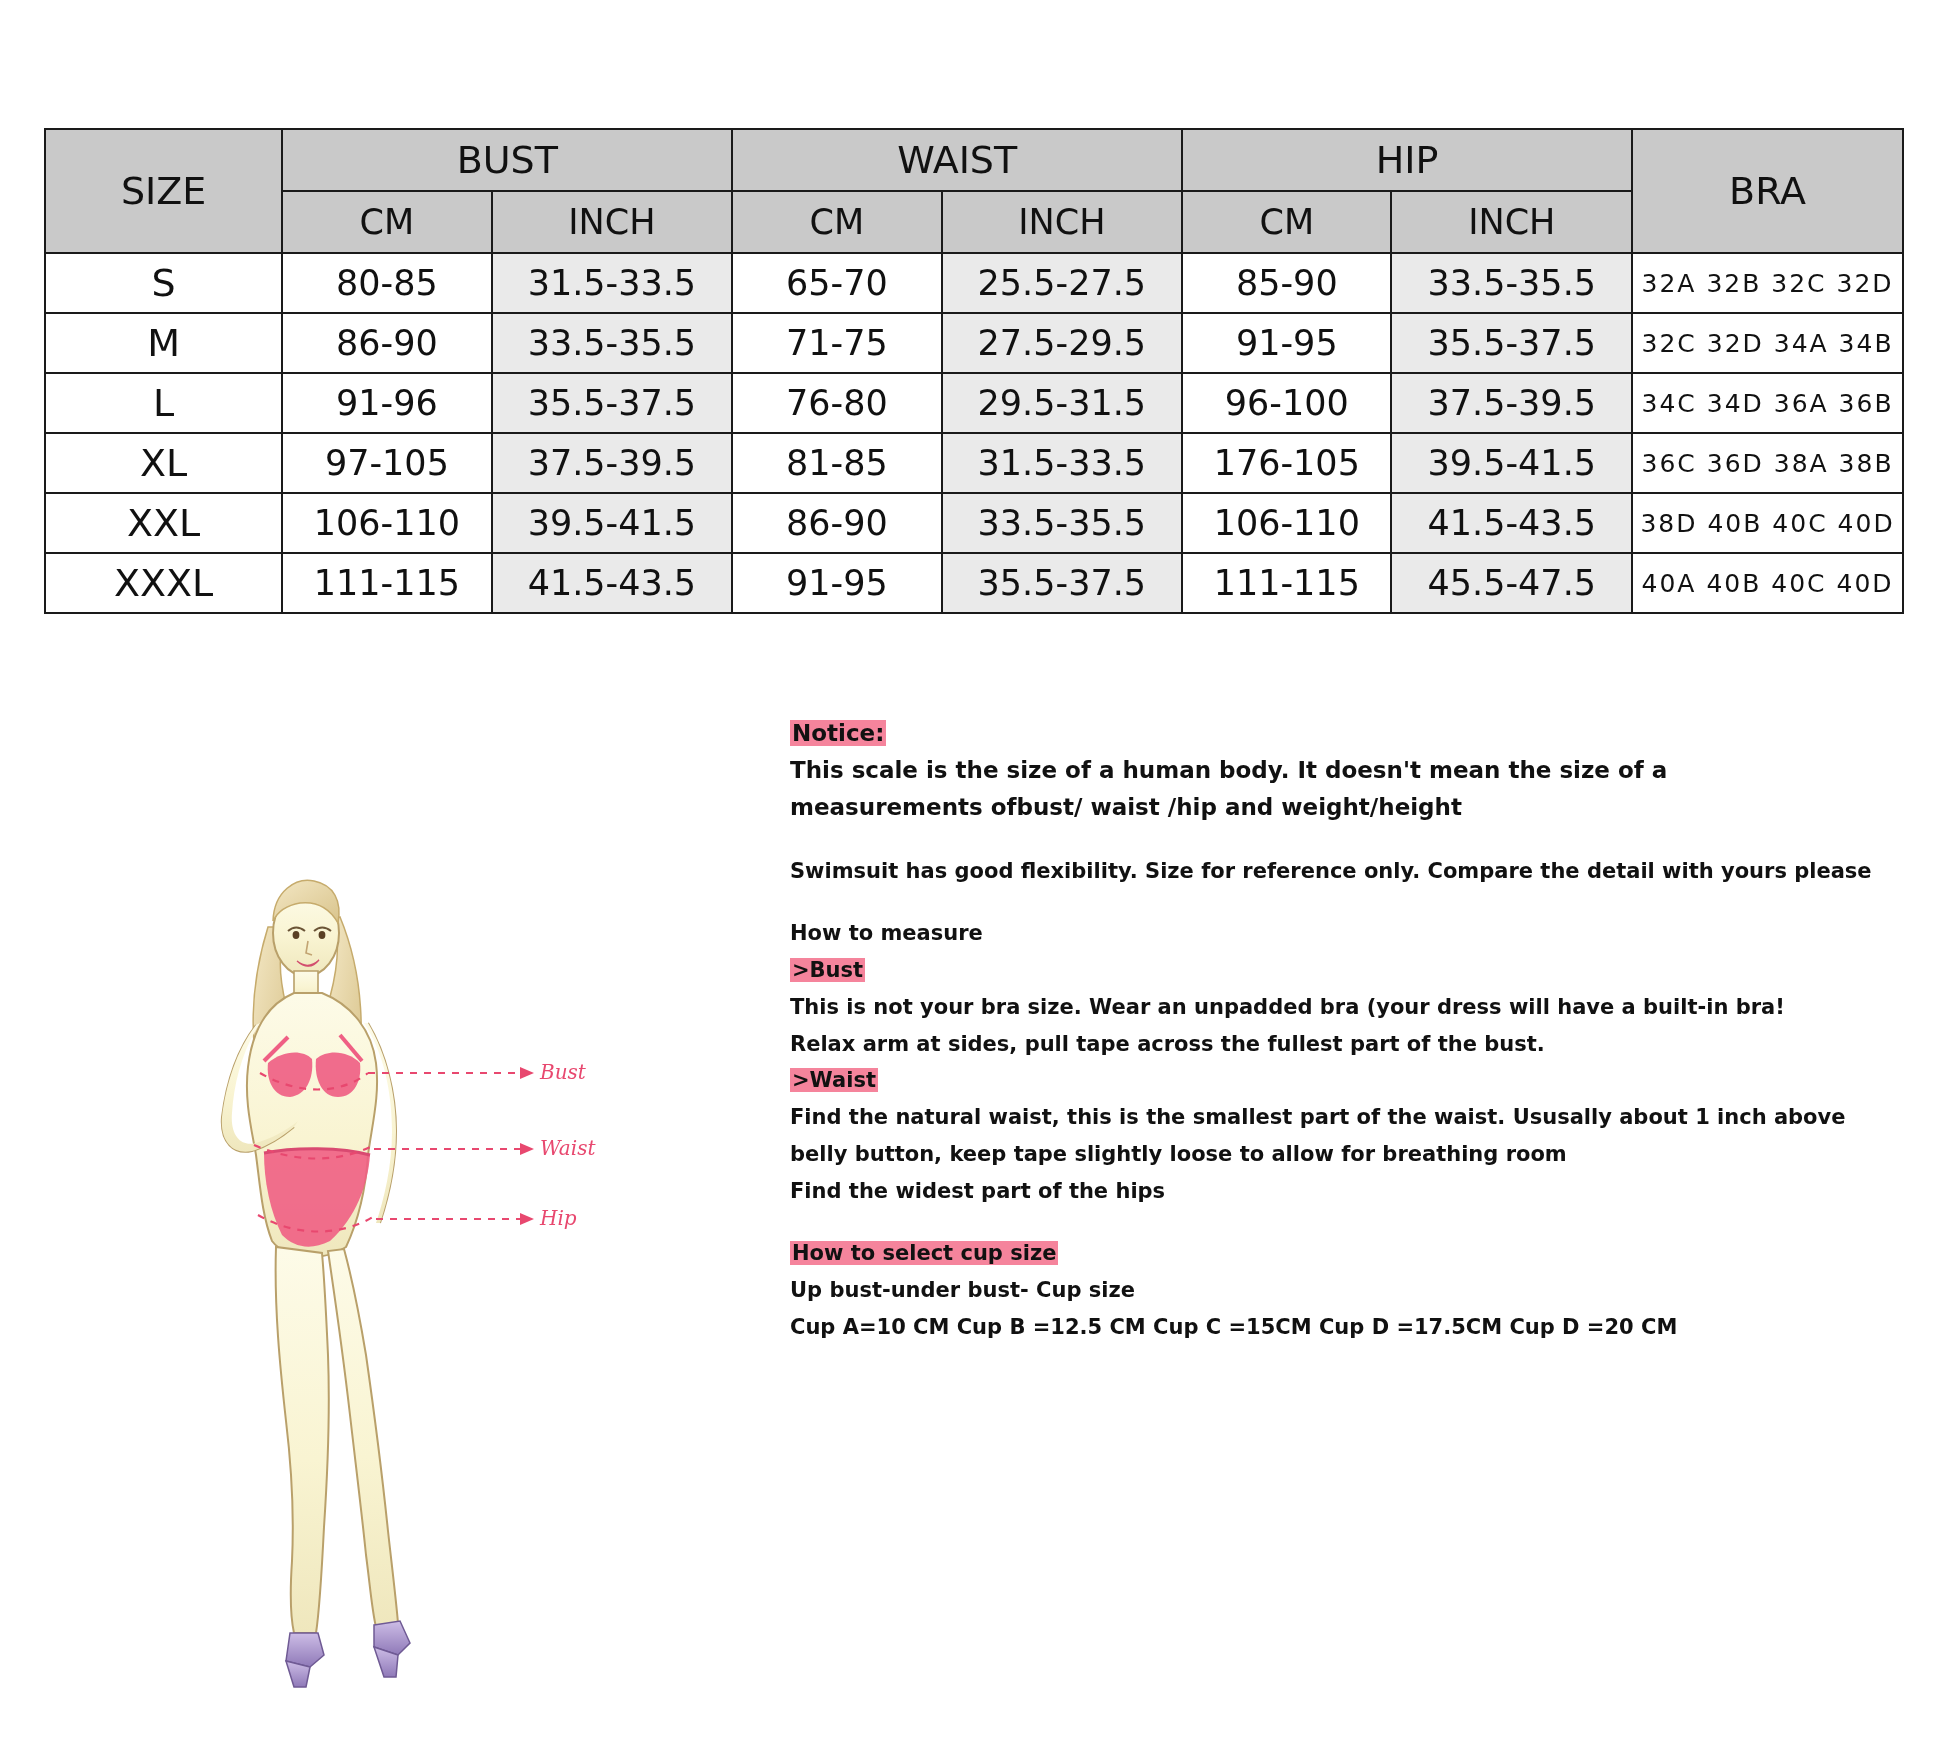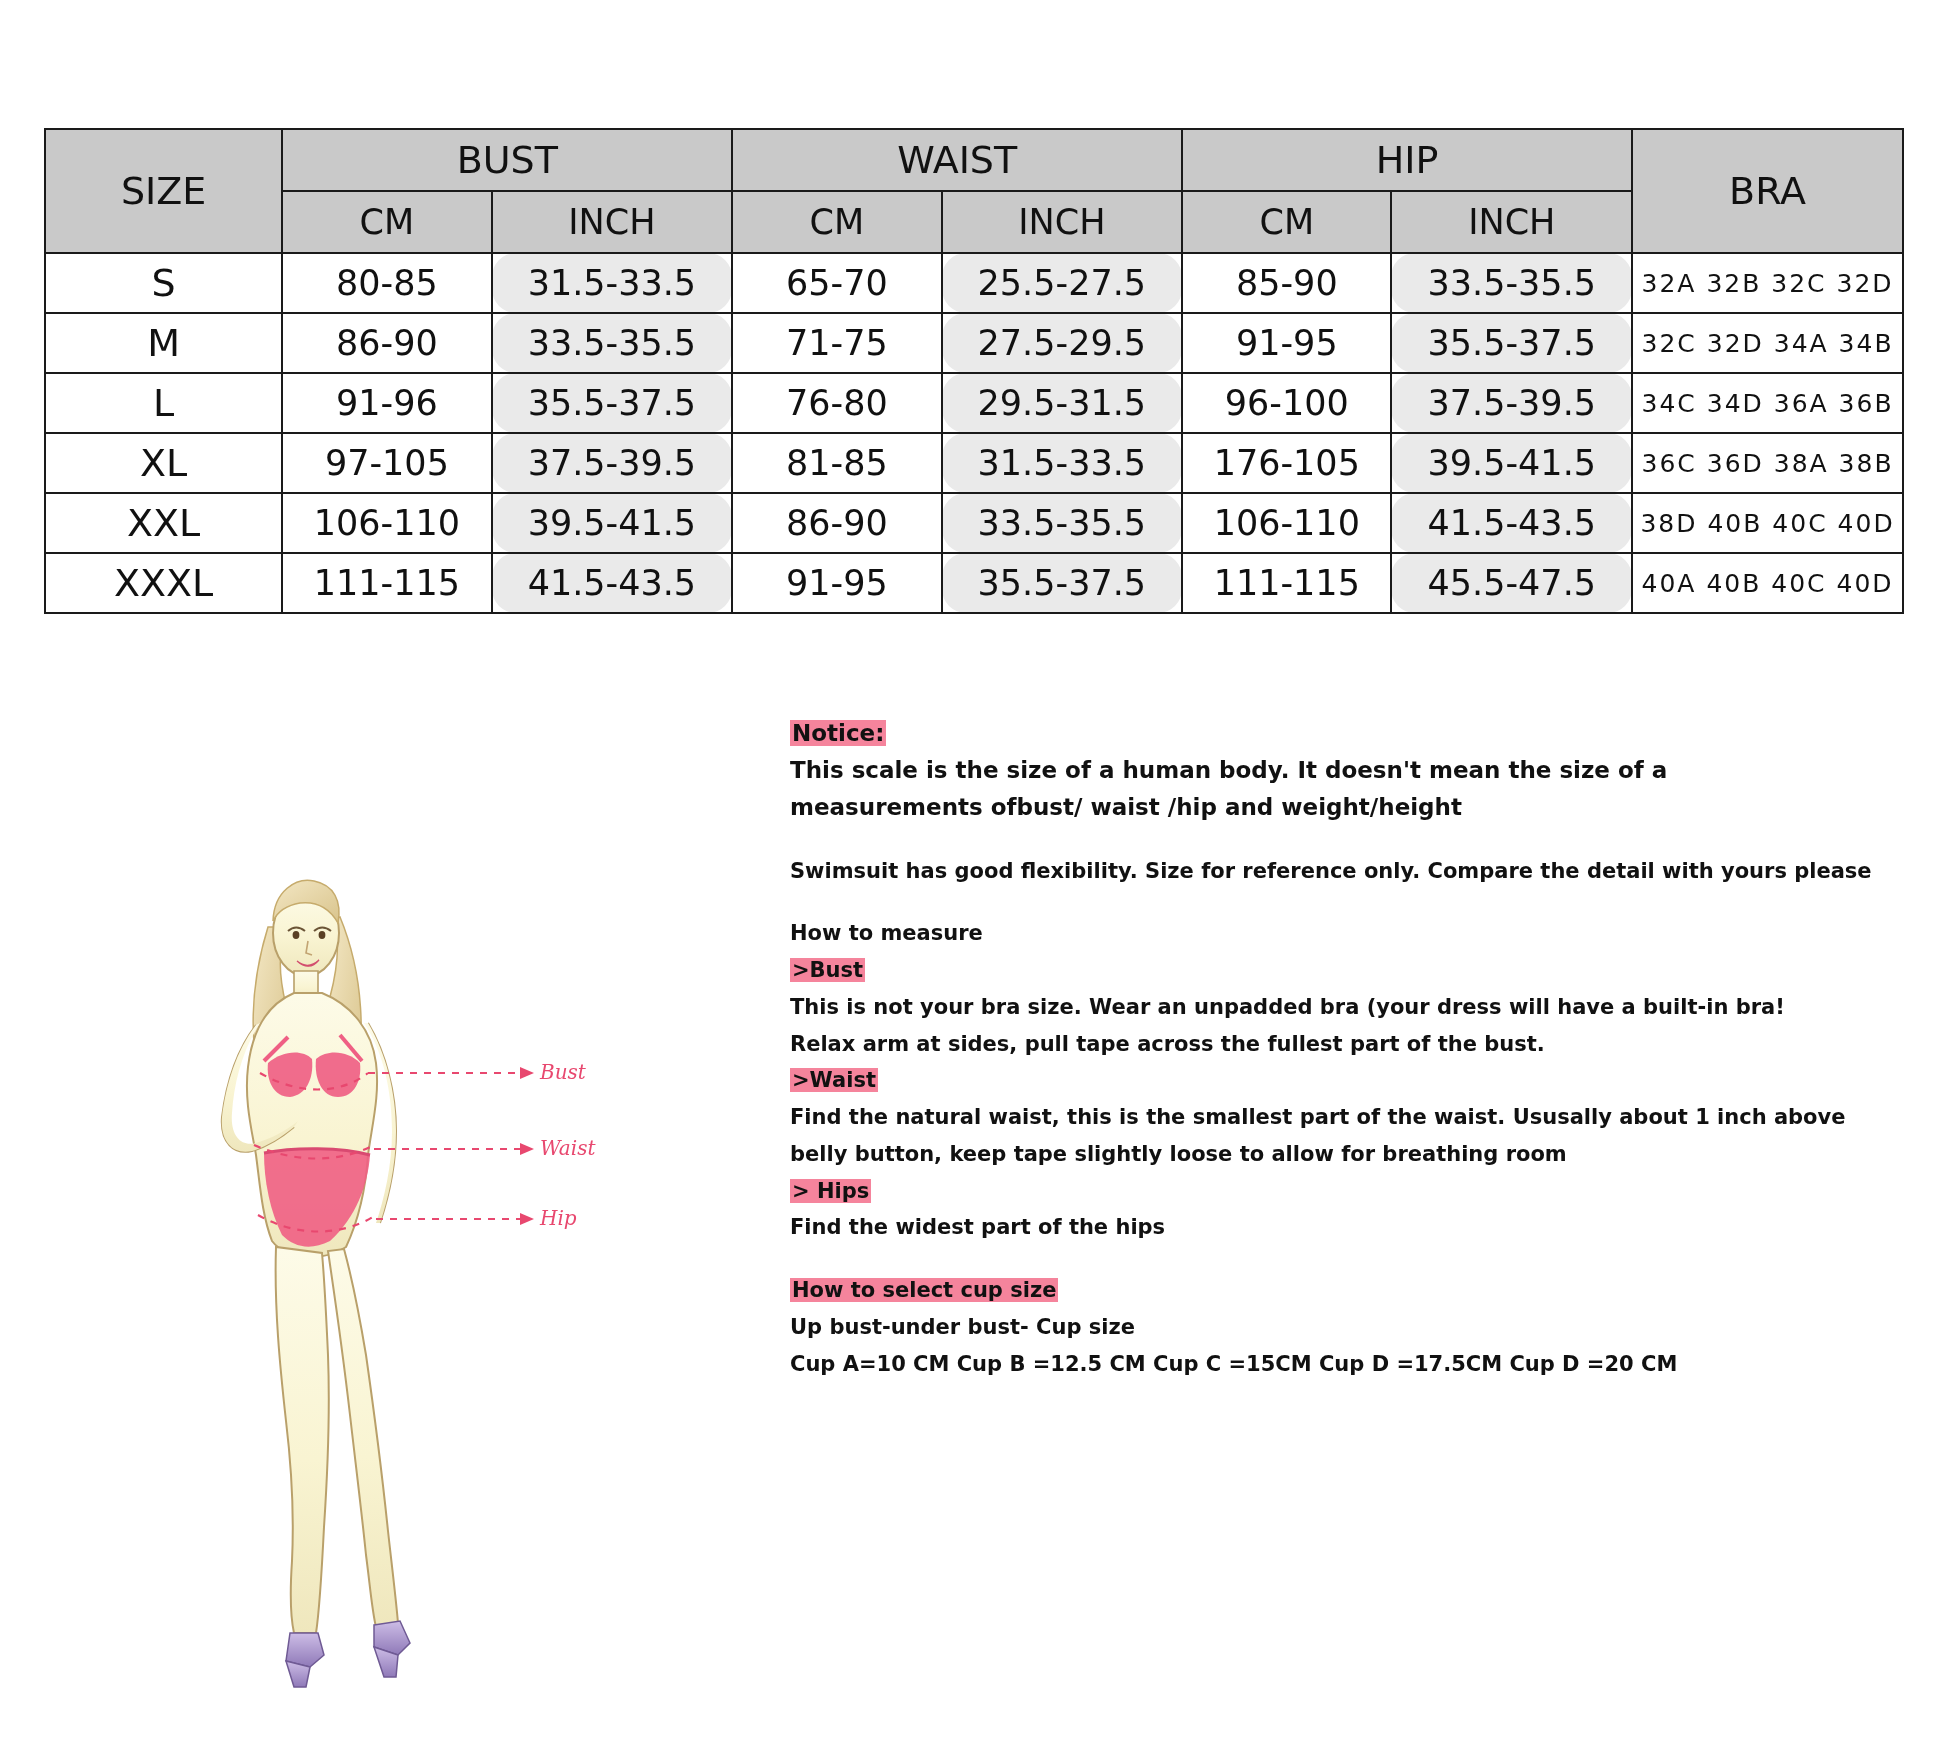--- a/index.html
+++ b/index.html
@@ -65,21 +65,20 @@
     height: 56px;
     background: #ffffff;
   }
   td.cm {
     font-size: 35px;
     background: #ffffff;
   }
   td.inch {
     font-size: 35px;
     background: #eaeaea;
-    border-radius: 24px;
   }
   td.bra {
     font-size: 25px;
     background: #ffffff;
     letter-spacing: 2px;
   }
 
   
   .lower {
     position: absolute;
@@ -338,23 +337,20 @@
         </p>
         <p class="t-reg nm">This is not your bra size. Wear an unpadded bra (your dress will have a built-in bra!</p>
         <p class="t-reg nm">Relax arm at sides, pull tape across the fullest part of the bust.</p>
 
         <p class="t-reg nm">
           <span class="hl">&gt;Waist</span>
         </p>
         <p class="t-reg nm">Find the natural waist, this is the smallest part of the waist. Ususally about 1 inch above</p>
         <p class="t-reg nm">belly button, keep tape slightly loose to allow for breathing room</p>
 
-        <p class="t-reg nm">
-          <span class="hl">&gt; Hips</span>
-        </p>
         <p class="t-reg nm">Find the widest part of the hips</p>
       </div>
 
       <div>
         <p class="t-reg nm">
           <span class="hl">How to select cup size</span>
         </p>
         <p class="t-reg nm">Up bust-under bust- Cup size</p>
         <p class="t-reg nm">Cup A=10 CM Cup B =12.5 CM Cup C =15CM Cup D =17.5CM Cup D =20 CM</p>
       </div>

